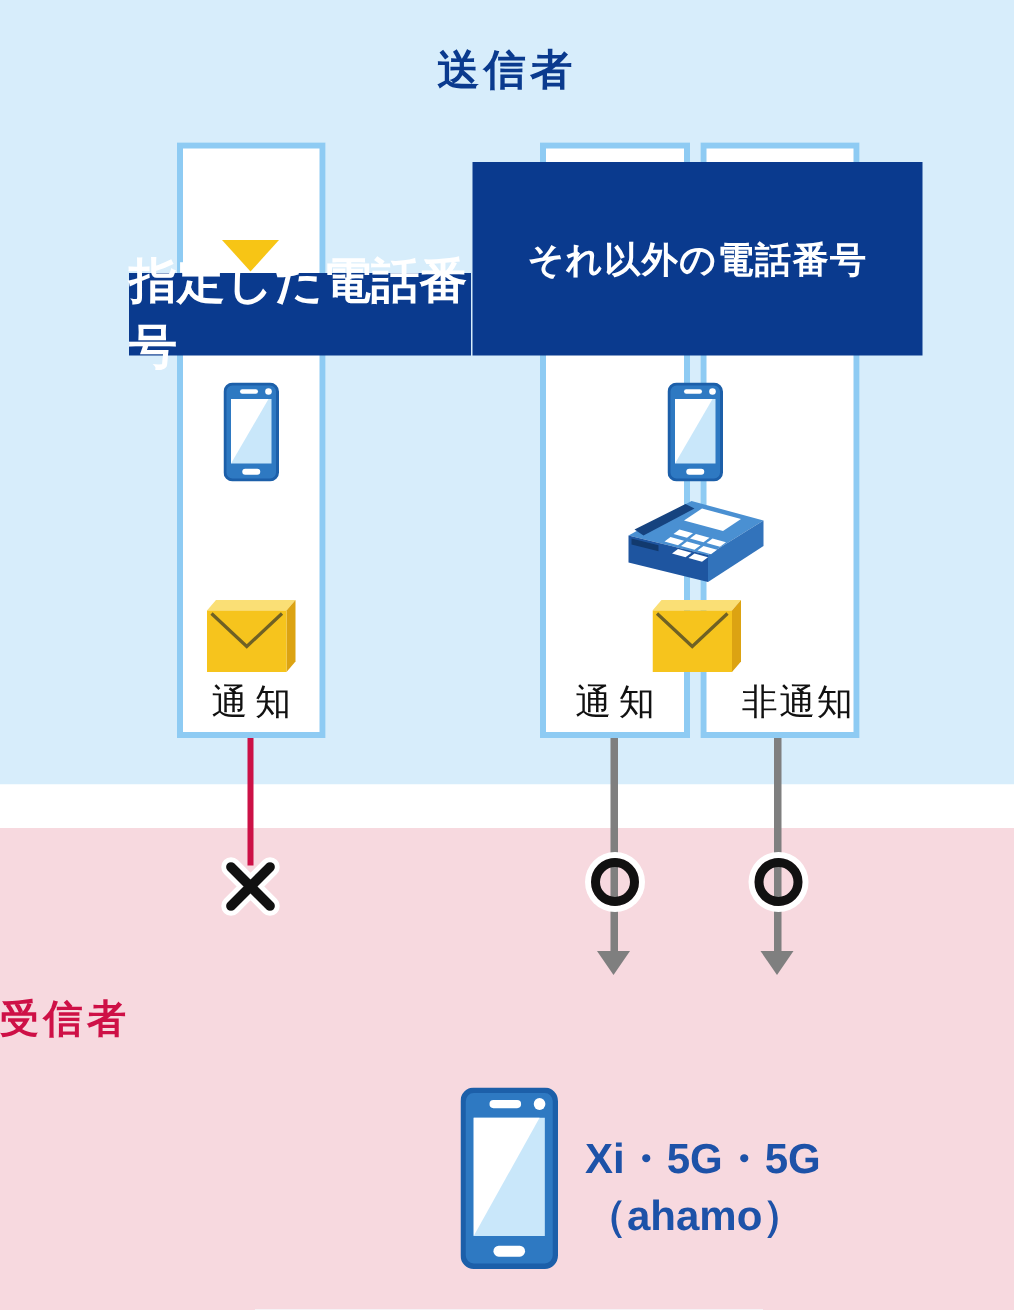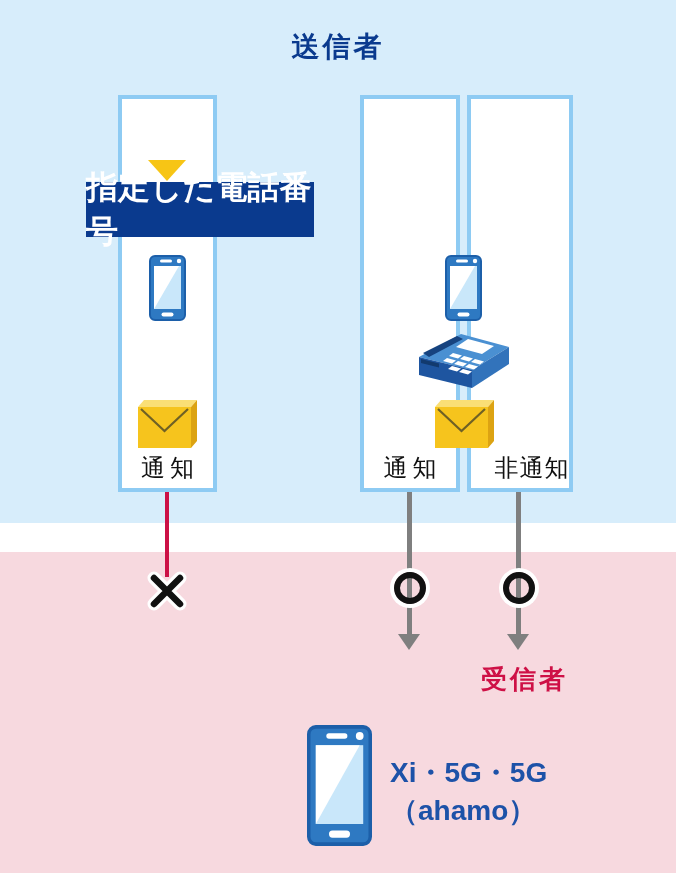--- a/index.html
+++ b/index.html
@@ -8,21 +8,21 @@
   .abs{position:absolute;}
 
   
   .zone-top{left:0;top:0;width:676px;height:523px;background:var(--background-top,#d7edfb);}
   .zone-mid{left:0;top:523px;width:676px;height:29px;background:#ffffff;}
   .zone-bottom{left:0;top:552px;width:676px;height:321px;background:var(--background-bottom,#f7d9df);}
 
   
   .sender-title{left:0;top:28px;width:676px;text-align:center;font-size:28px;font-weight:bold;
     letter-spacing:3px;color:var(--navy,#0a3a8e);}
-  .receiver-title{left:0;top:662px;width:568px;text-align:right;font-size:26px;font-weight:bold;
+  .receiver-title{left:0;top:662px;width:568px;text-align:left;font-size:26px;font-weight:bold;
     letter-spacing:3px;color:var(--receiver-red,#ce1046);}
 
   
   .lane{background:#fff;border:4px solid var(--lane-border,#8ecbf3);box-sizing:border-box;top:95px;height:397px;}
   .lane-left{left:118px;width:99px;}
   .lane-center{left:360px;width:100px;}
   .lane-right{left:467px;width:106px;}
 
   
   .sms-box{left:62px;top:106px;width:211px;height:56px;background:#fff;
@@ -81,20 +81,21 @@
 
   <div class="abs sender-title">送信者</div>
 
   <div class="abs lane lane-left"></div>
   <div class="abs lane lane-center"></div>
   <div class="abs lane lane-right"></div>
 
   <div class="abs sms-pointer"></div>
   <div class="abs navy-box specified-box">指定した電話番号</div>
 
+  <div class="abs navy-box other-box">それ以外の電話番号</div>
 
   <svg class="abs icon phone-a" width="37" height="66" viewBox="0 0 37 66">
     <rect x="1" y="1" width="35" height="64" rx="5" fill="#2e79c2" stroke="#1c5fa9" stroke-width="2"></rect>
     <rect x="5" y="11" width="27" height="43" fill="#c9e7fa"></rect>
     <polygon points="5,11 30,11 5,54" fill="#ffffff"></polygon>
     <rect x="11" y="4.5" width="12" height="3" rx="1.5" fill="#ffffff"></rect>
     <circle cx="30" cy="6" r="2.2" fill="#ffffff"></circle>
     <rect x="12.5" y="57.5" width="12" height="4" rx="2" fill="#ffffff"></rect>
   </svg>
 

